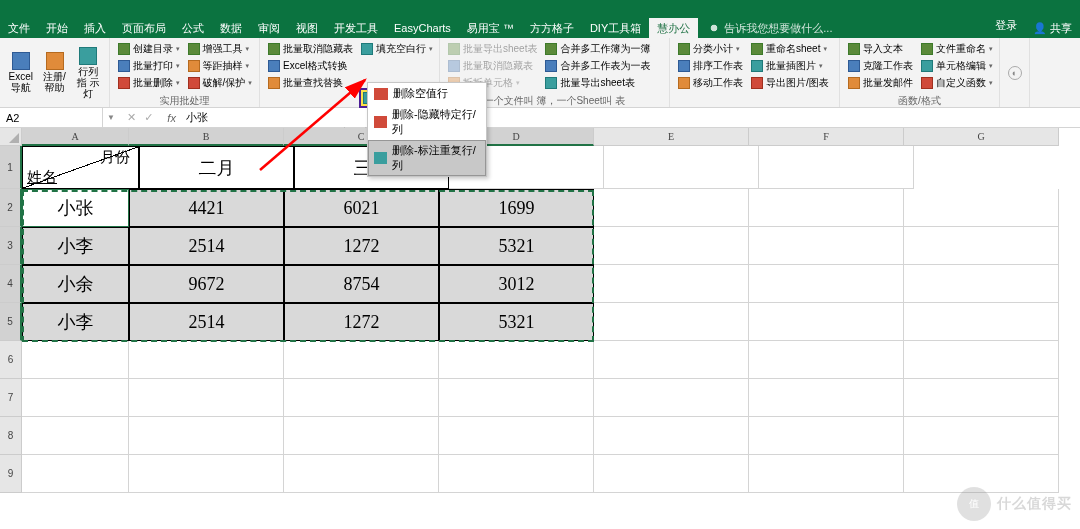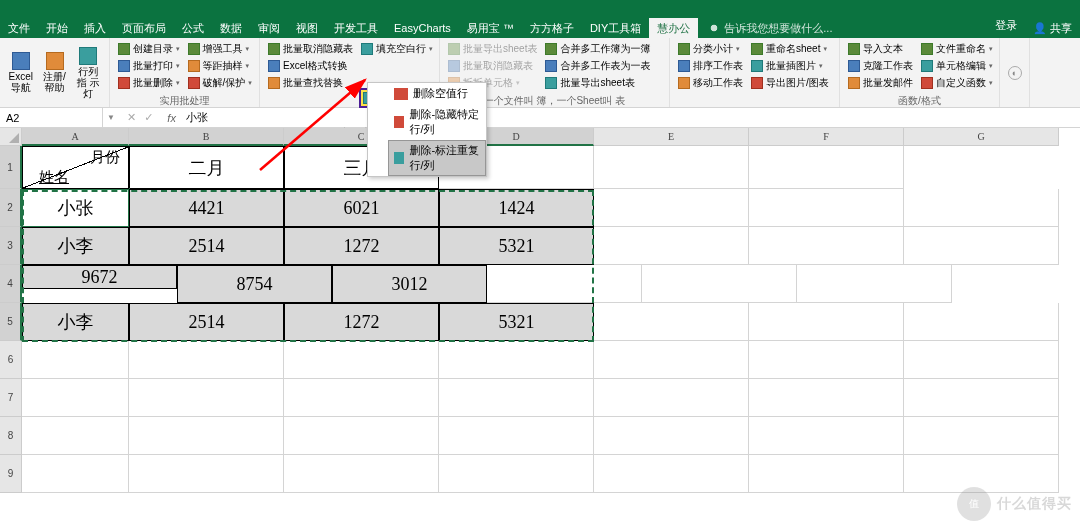--- a/index.html
+++ b/index.html
@@ -19,21 +19,21 @@
 .ritems { display: flex; flex: 1; }
 .bigbtn { display: flex; flex-direction: column; align-items: center; justify-content: center; width: 34px; padding:2px; gap:1px; }
 .bigbtn .ic { width:18px; height:18px; background:#6aa84f; border:1px solid #3d7a2a; }
 .bigbtn .lbl { font-size:10px; text-align:center; line-height:11px; }
 .col { display:flex; flex-direction:column; gap:1px; padding:1px 2px; }
 .smallbtn { display:flex; align-items:center; gap:3px; padding:1px 2px; white-space:nowrap; }
 .smallbtn .ic { width:12px; height:12px; background:#5b8a3a; flex-shrink:0; border:1px solid #3d7a2a; }
 .smallbtn .dd { font-size:7px; color:#666; }
 .smallbtn.hl { background:#fde047; border:2px solid #4c1d95;margin-top:30px; }
 .dropdown { position:absolute; left:367px; top:44px; background:#fff; border:1px solid #c6c6c6; box-shadow:2px 2px 4px rgba(0,0,0,.2); z-index:10; width:120px; }
-.dropdown .item { padding:3px 6px; display:flex; align-items:center; gap:5px; font-size:11px;margin-left:20px; }
+.dropdown .item { padding:3px 6px; display:flex; align-items:center; gap:5px; font-size:11px; }
 .dropdown .item.hover { background:#c8c8c8; border:1px solid #969696; padding:2px 5px; }
 .dropdown .item .ic { width:14px; height:12px; }
 .namebox-row { height:20px; border-bottom:1px solid #d4d4d4; display:flex; align-items:center; background:#fff; }
 .namebox { width:103px; padding:0 6px; border-right:1px solid #d4d4d4; height:100%; display:flex; align-items:center; font-size:11px; }
 .nb-dd { padding:0 4px; color:#888; font-size:8px; }
 .fx-btns { display:flex; gap:8px; padding:0 8px; color:#aaa; }
 .fx-lbl { padding:0 6px; font-style:italic; color:#666; }
 .fx-val { padding:0 4px; font-size:11px; }
 .grid-area { display:flex; height:calc(100% - 128px); }
 .rowhdrs { display:flex; flex-direction:column; }
@@ -46,21 +46,21 @@
 .colhdr { background:#e6e6e6; border-right:1px solid #ccc; border-bottom:1px solid #ccc; display:flex; align-items:center; justify-content:center; font-size:10px; color:#444; font-family:"Times New Roman",serif; }
 .colhdr.sel { background:#d2d2d2; border-bottom:2px solid #217346; }
 .cells { position:relative; }
 .row { display:flex; }
 .cell { border-right:1px solid #d4d4d4; border-bottom:1px solid #d4d4d4; display:flex; align-items:center; justify-content:center; font-family:"SimSun","Times New Roman",serif; color:#000; }
 .cell.databg { background:#d9d9d9; }
 .cell.hdr { font-size:18px; background:#fff; border:1px solid #000; }
 .cell.diag { position:relative; justify-content:flex-end; align-items:flex-start; padding:2px 6px; }
 .cell.diag::before { content:''; position:absolute; left:0; top:0; width:100%; height:100%; background:linear-gradient(to bottom right, transparent calc(50% - .5px), #000 calc(50% - .5px), #000 calc(50% + .5px), transparent calc(50% + .5px)); }
 .diag-top { position:absolute; right:8px; top:1px; font-size:15px; }
-.diag-bot { position:absolute; left:16px; bottom:1px; font-size:15px;text-decoration:underline; }
+.diag-bot { position:absolute; left:4px; bottom:1px; font-size:15px;text-decoration:underline; }
 .cell.data { font-size:18px; border:1px solid #000; }
 .cell.name { font-size:18px; border:1px solid #000; }
 .cell.active { background:#fff !important; outline:2px solid #217346; outline-offset:-1px; }
 .marching { position:absolute; border:2px dashed #217346; pointer-events:none; }
 .arrow { position:absolute; z-index:5; pointer-events:none; }
 .watermark { position:absolute; right:8px; bottom:8px; opacity:.25; display:flex; align-items:center; gap:6px; }
 .watermark .logo { width:34px; height:34px; border-radius:50%; background:#888; display:flex; align-items:center; justify-content:center; color:#fff; font-size:10px; }
 .watermark .txt { font-size:14px; color:#666; font-weight:bold; letter-spacing:1px; }
 .ic-blue{background:#4a7ebb!important;border-color:#2e5a94!important}
 .ic-orange{background:#e08b3a!important;border-color:#b56a1f!important}
@@ -345,50 +345,51 @@
       <div class="colhdr sel" style="width:107px">A</div>
       <div class="colhdr sel" style="width:155px">B</div>
       <div class="colhdr sel" style="width:155px">C</div>
       <div class="colhdr sel" style="width:155px">D</div>
       <div class="colhdr" style="width:155px">E</div>
       <div class="colhdr" style="width:155px">F</div>
       <div class="colhdr" style="width:155px">G</div>
     </div>
     <div class="cells">
       <div class="row">
-        <div class="cell hdr diag" style="width:107px;height:43px">
+        <div class="cell hdr diag" style="width:117px;height:43px">
           <span class="diag-top">月份</span>
           <span class="diag-bot">姓名</span>
         </div>
         <div class="cell hdr" style="width:155px;height:43px">二月</div>
         <div class="cell hdr" style="width:155px;height:43px">三月</div>
         <div class="cell" style="width:155px;height:43px"></div>
         <div class="cell" style="width:155px;height:43px"></div>
         <div class="cell" style="width:155px;height:43px"></div>
       </div>
       <div class="row">
         <div class="cell name active" style="width:107px;height:38px">小张</div>
         <div class="cell data databg" style="width:155px;height:38px">4421</div>
         <div class="cell data databg" style="width:155px;height:38px">6021</div>
-        <div class="cell data databg" style="width:155px;height:38px">1424</div>
+        <div class="cell data databg" style="width:155px;height:38px">1699</div>
         <div class="cell" style="width:155px;height:38px"></div>
         <div class="cell" style="width:155px;height:38px"></div>
         <div class="cell" style="width:155px;height:38px"></div>
       </div>
       <div class="row">
         <div class="cell name databg" style="width:107px;height:38px">小李</div>
         <div class="cell data databg" style="width:155px;height:38px">2514</div>
         <div class="cell data databg" style="width:155px;height:38px">1272</div>
         <div class="cell data databg" style="width:155px;height:38px">5321</div>
         <div class="cell" style="width:155px;height:38px"></div>
         <div class="cell" style="width:155px;height:38px"></div>
         <div class="cell" style="width:155px;height:38px"></div>
       </div>
       <div class="row">
-        <div class="cell data databg" style="width:155px;height:24px">9672</div>
+        <div class="cell name databg" style="width:107px;height:38px">小余</div>
+        <div class="cell data databg" style="width:155px;height:38px">9672</div>
         <div class="cell data databg" style="width:155px;height:38px">8754</div>
         <div class="cell data databg" style="width:155px;height:38px">3012</div>
         <div class="cell" style="width:155px;height:38px"></div>
         <div class="cell" style="width:155px;height:38px"></div>
         <div class="cell" style="width:155px;height:38px"></div>
       </div>
       <div class="row">
         <div class="cell name databg" style="width:107px;height:38px">小李</div>
         <div class="cell data databg" style="width:155px;height:38px">2514</div>
         <div class="cell data databg" style="width:155px;height:38px">1272</div>

